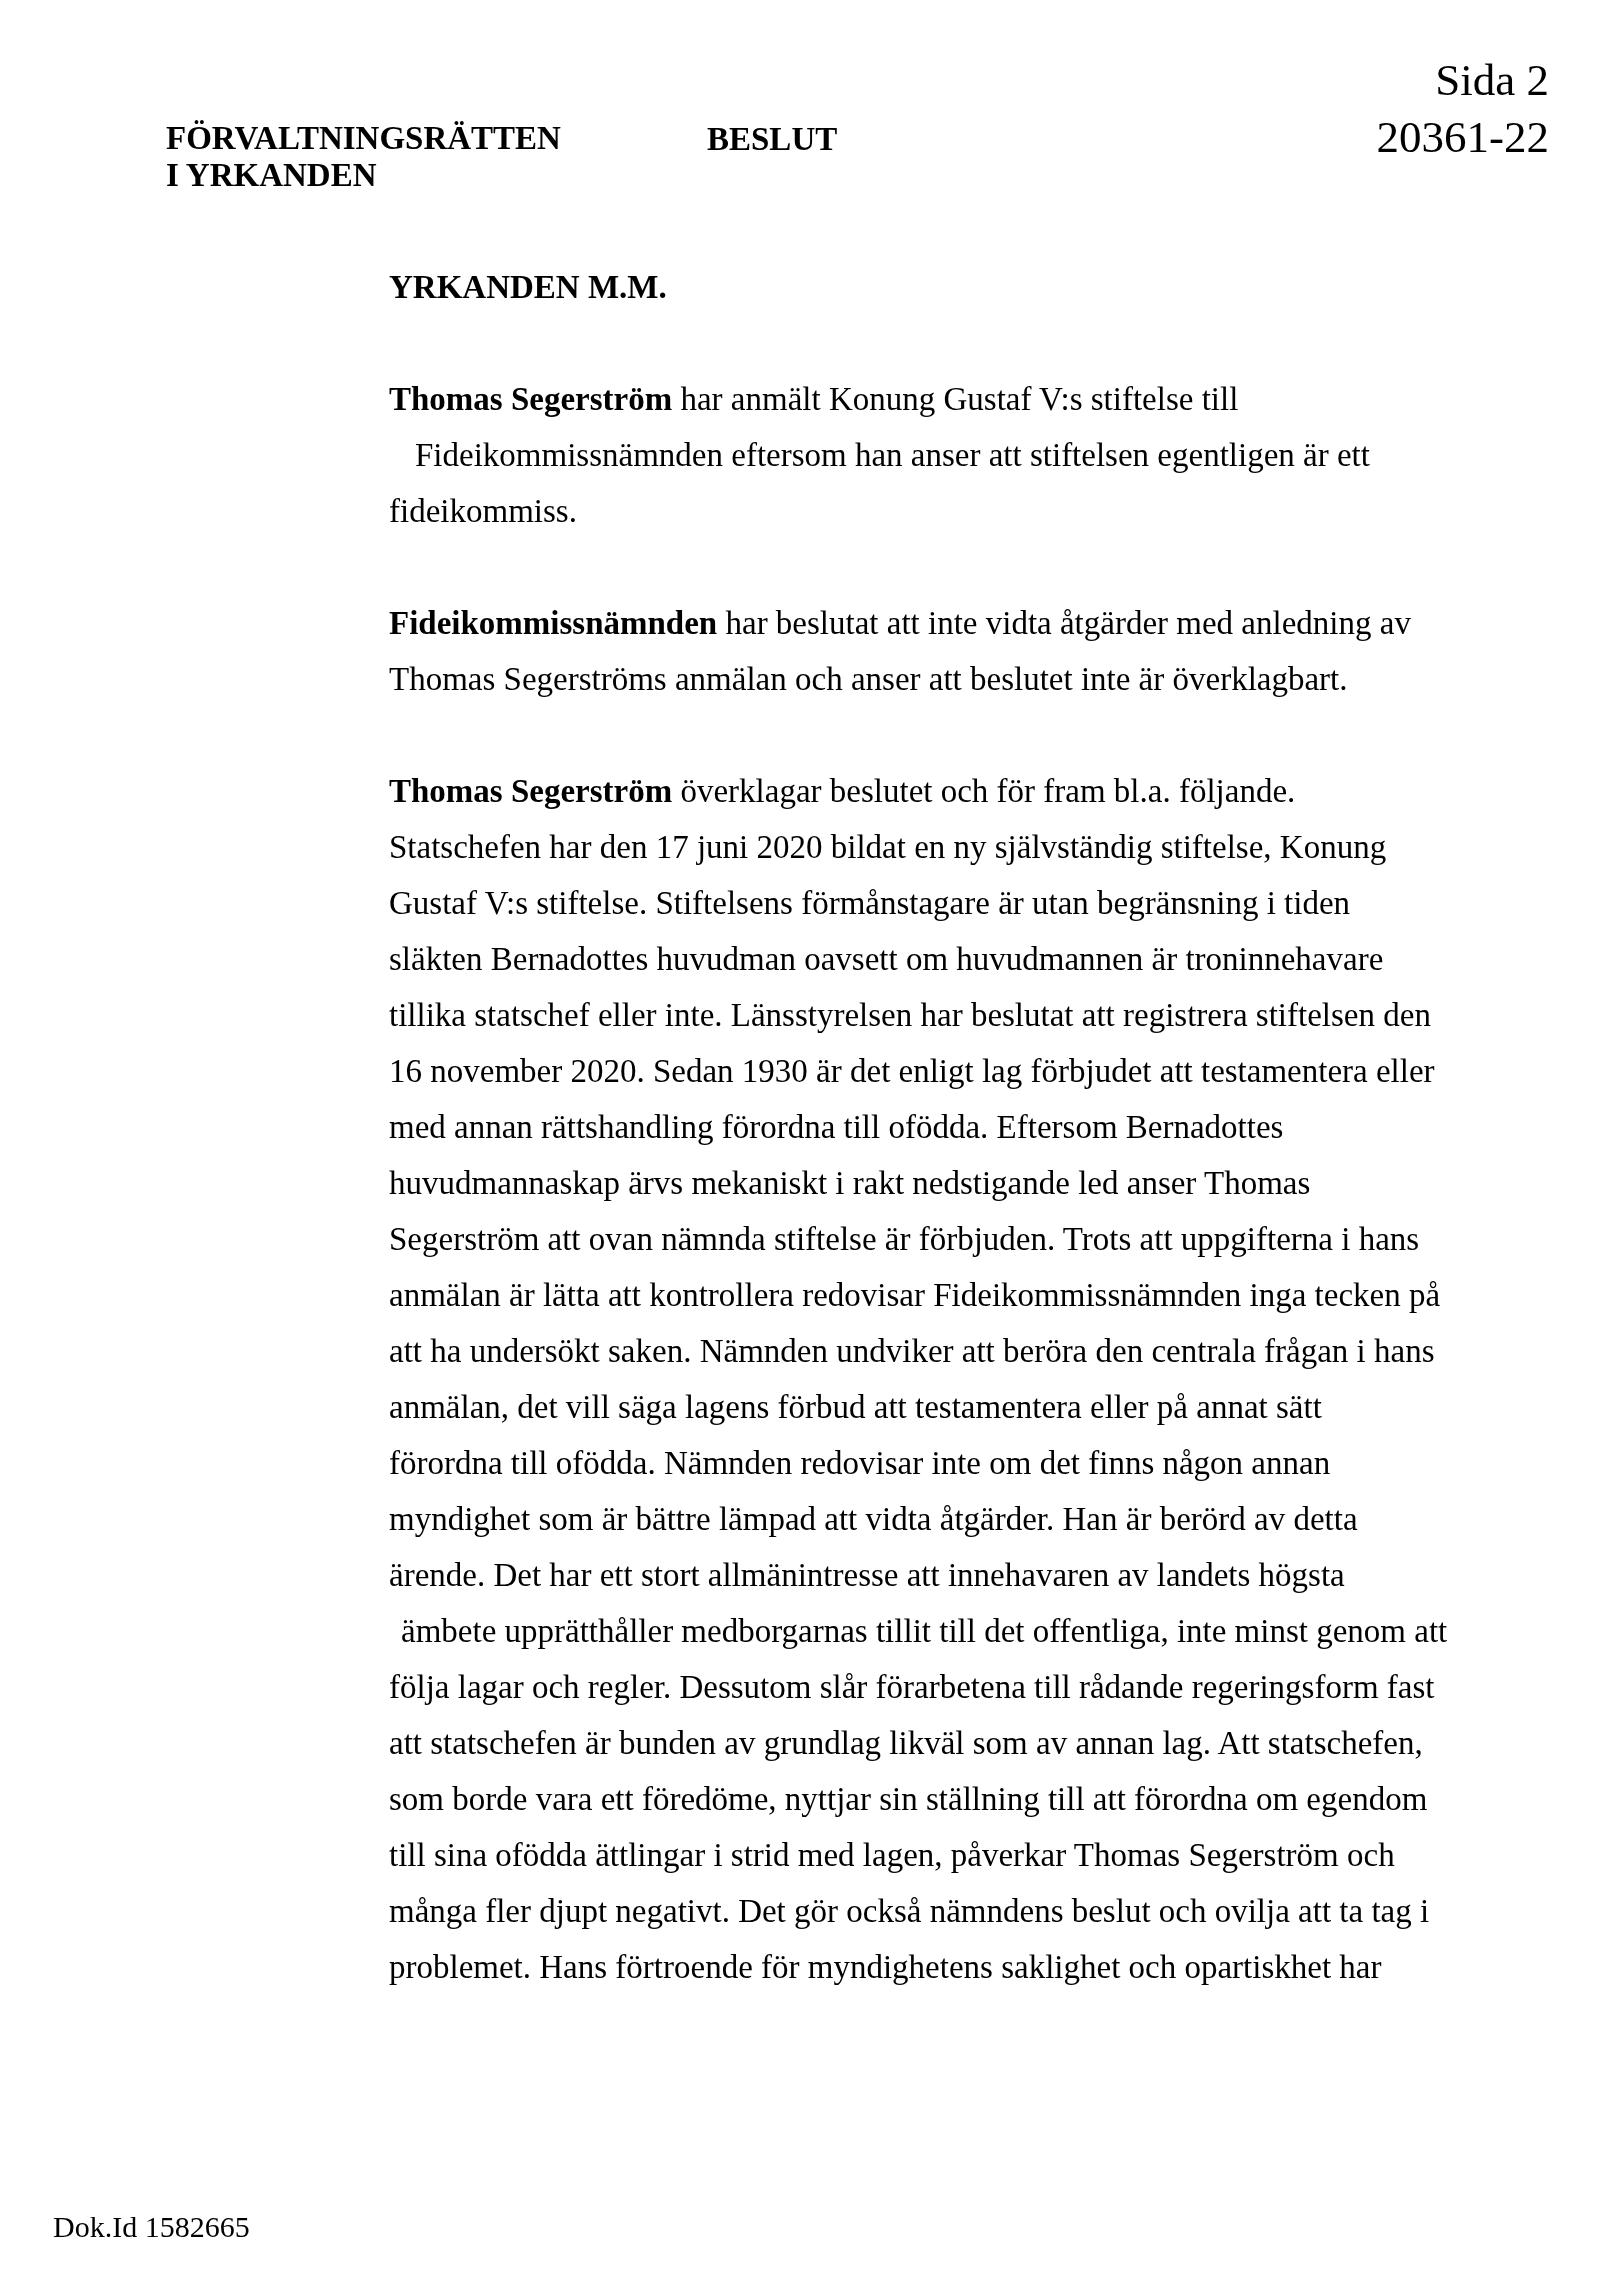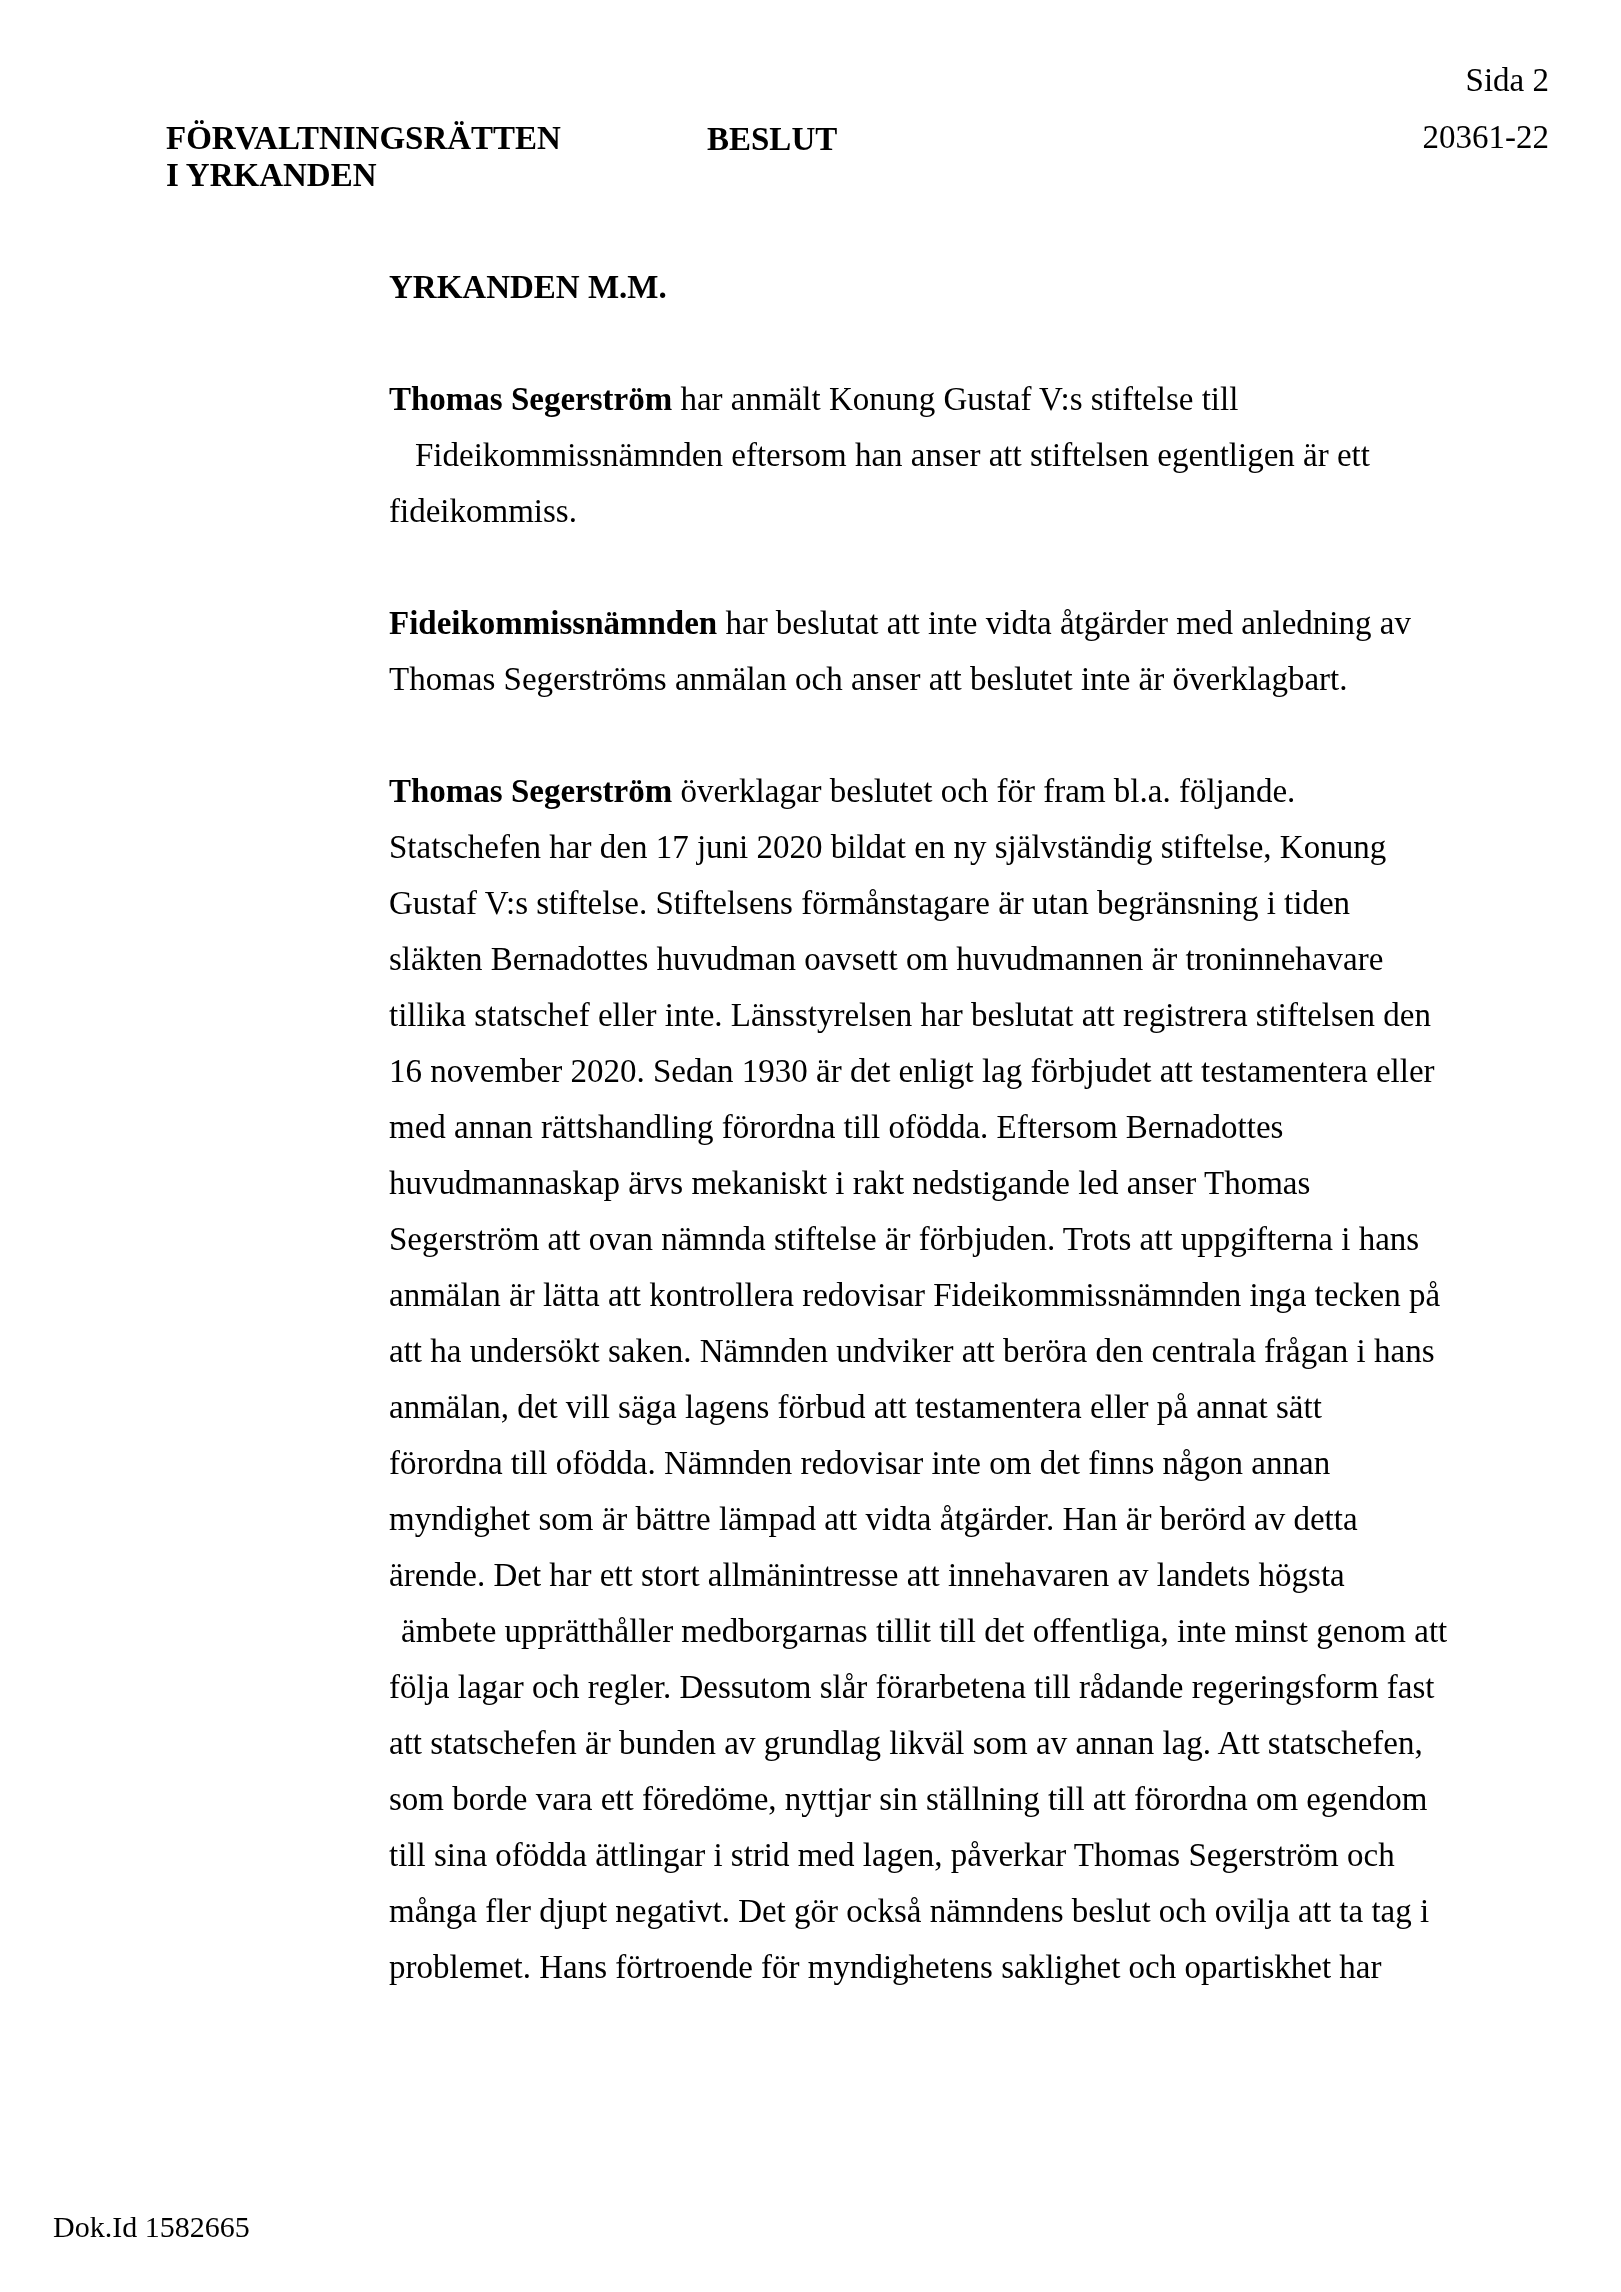--- a/index.html
+++ b/index.html
@@ -1,20 +1,20 @@
 <!DOCTYPE html>
 <html><head>
 <meta charset="utf-8">
 <style>
   html, body { margin: 0; padding: 0; background: #ffffff; }
   body { width: 1621px; height: 2293px; position: relative; overflow: hidden;
          font-family: "Liberation Serif", "DejaVu Serif", serif; color: #000; }
   .abs { position: absolute; white-space: nowrap; }
   .hdr { font-size: 33px; line-height: 37px; font-weight: bold; }
-  .hdr-norm { font-size: 33px; line-height: 37px; font-weight: normal; font-family: Liberation Serif, serif; }
+  .hdr-norm { font-size: 45px; line-height: 37px; font-weight: normal; font-family: Liberation Serif, serif; }
   .right { text-align: right; }
   #body-block { position: absolute; left: 389px; top: 259px; width: 1078px;
                 font-size: 33px; line-height: 56px; }
   #body-block .line { display: block; white-space: nowrap; height: 56px; }
   #body-block .blank { display: block; height: 56px; }
   b, .bold { font-weight: bold; }
   .footer { font-size: 30px; line-height: 30px; }
 </style>
 </head>
 <body>

